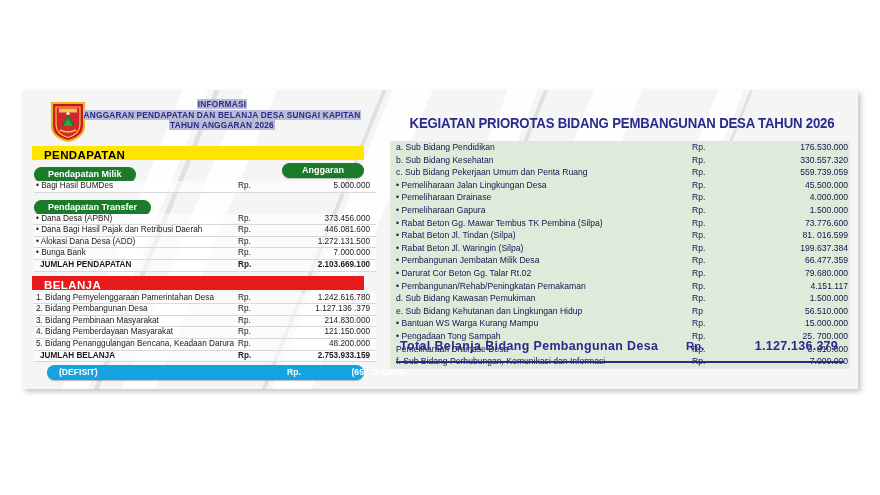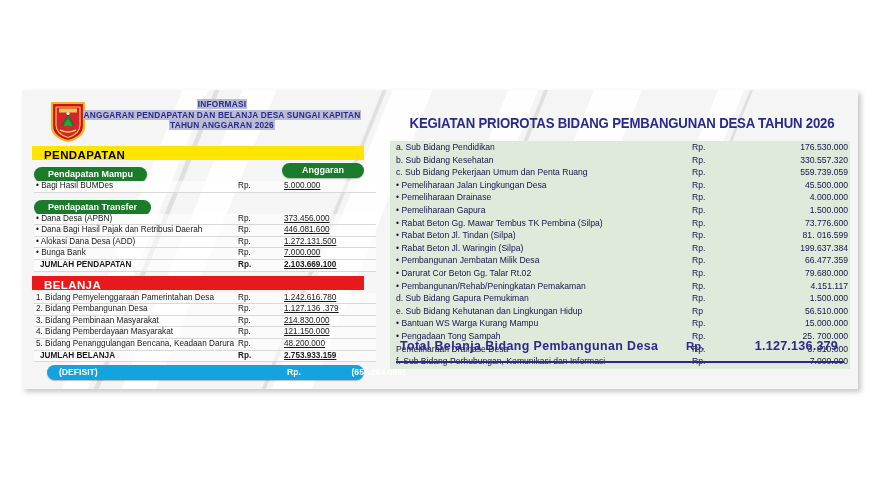--- a/index.html
+++ b/index.html
@@ -66,21 +66,21 @@
   .pillrow{height:18px;padding-top:3px;overflow:hidden;}
 
   table.t{border-collapse:collapse;width:332px;margin-left:8px;table-layout:fixed;}
   table.t td{
     font-size:8.2px;color:#1a1a1a;padding:0 2px;height:10.6px;line-height:10.6px;
     border-bottom:1px solid #d9d9d9;background:rgba(255,255,255,.55);
     white-space:nowrap;overflow:hidden;
   }
   table.t td.lbl{width:196px;}
   table.t td.rp{width:42px;text-align:left;padding-left:4px;}
-  table.t td.amt{width:86px;padding-right:6px;text-decoration:underline;}
+  table.t td.amt{width:86px;text-align:right;padding-right:6px;}
   table.t tr.sum td{font-weight:bold;}
   table.t tr.sum td.lbl{padding-left:6px;}
 
   .totrow{
     margin:3px 6px 0 21px;height:15px;line-height:15px;border-radius:8px;
     font-size:8.6px;font-weight:bold;color:#fff;position:relative;
     box-shadow:0 1px 1px rgba(0,0,0,.25);
   }
   .totrow.defisit{background:#13a3e0;}
   .totrow .nm{position:absolute;left:12px;}
@@ -167,21 +167,21 @@
         <div class="head-title">
           <span>INFORMASI</span><br>
           <span>ANGGARAN PENDAPATAN DAN BELANJA DESA SUNGAI KAPITAN</span><br>
           <span>TAHUN ANGGARAN 2026</span>
         </div>
       </div>
 
       <div class="band pendapatan">PENDAPATAN</div>
 
       <div class="pillrow">
-        <span class="pill">Pendapatan Mampu</span>
+        <span class="pill">Pendapatan Milik</span>
         <span class="pill right">Anggaran</span>
       </div>
 
       <table class="t">
         <tbody>
             <tr>
               <td class="lbl">• Bagi Hasil BUMDes</td>
               <td class="rp">Rp.</td>
               <td class="amt">5.000.000</td>
             </tr>
@@ -329,21 +329,21 @@
                 <td class="lbl i1">• Darurat Cor Beton Gg. Talar Rt.02</td>
                 <td class="rp">Rp.</td>
                 <td class="amt">79.680.000</td>
               </tr>
               <tr>
                 <td class="lbl i1">• Pembangunan/Rehab/Peningkatan Pemakaman</td>
                 <td class="rp">Rp.</td>
                 <td class="amt">4.151.117</td>
               </tr>
               <tr>
-                <td class="lbl i0">d. Sub Bidang Gapura Pemukiman</td>
+                <td class="lbl i0">d. Sub Bidang Kawasan Pemukiman</td>
                 <td class="rp">Rp.</td>
                 <td class="amt">1.500.000</td>
               </tr>
               <tr>
                 <td class="lbl i0">e. Sub Bidang Kehutanan dan Lingkungan Hidup</td>
                 <td class="rp">Rp</td>
                 <td class="amt">56.510.000</td>
               </tr>
               <tr>
                 <td class="lbl i1">• Bantuan WS Warga Kurang Mampu</td>

